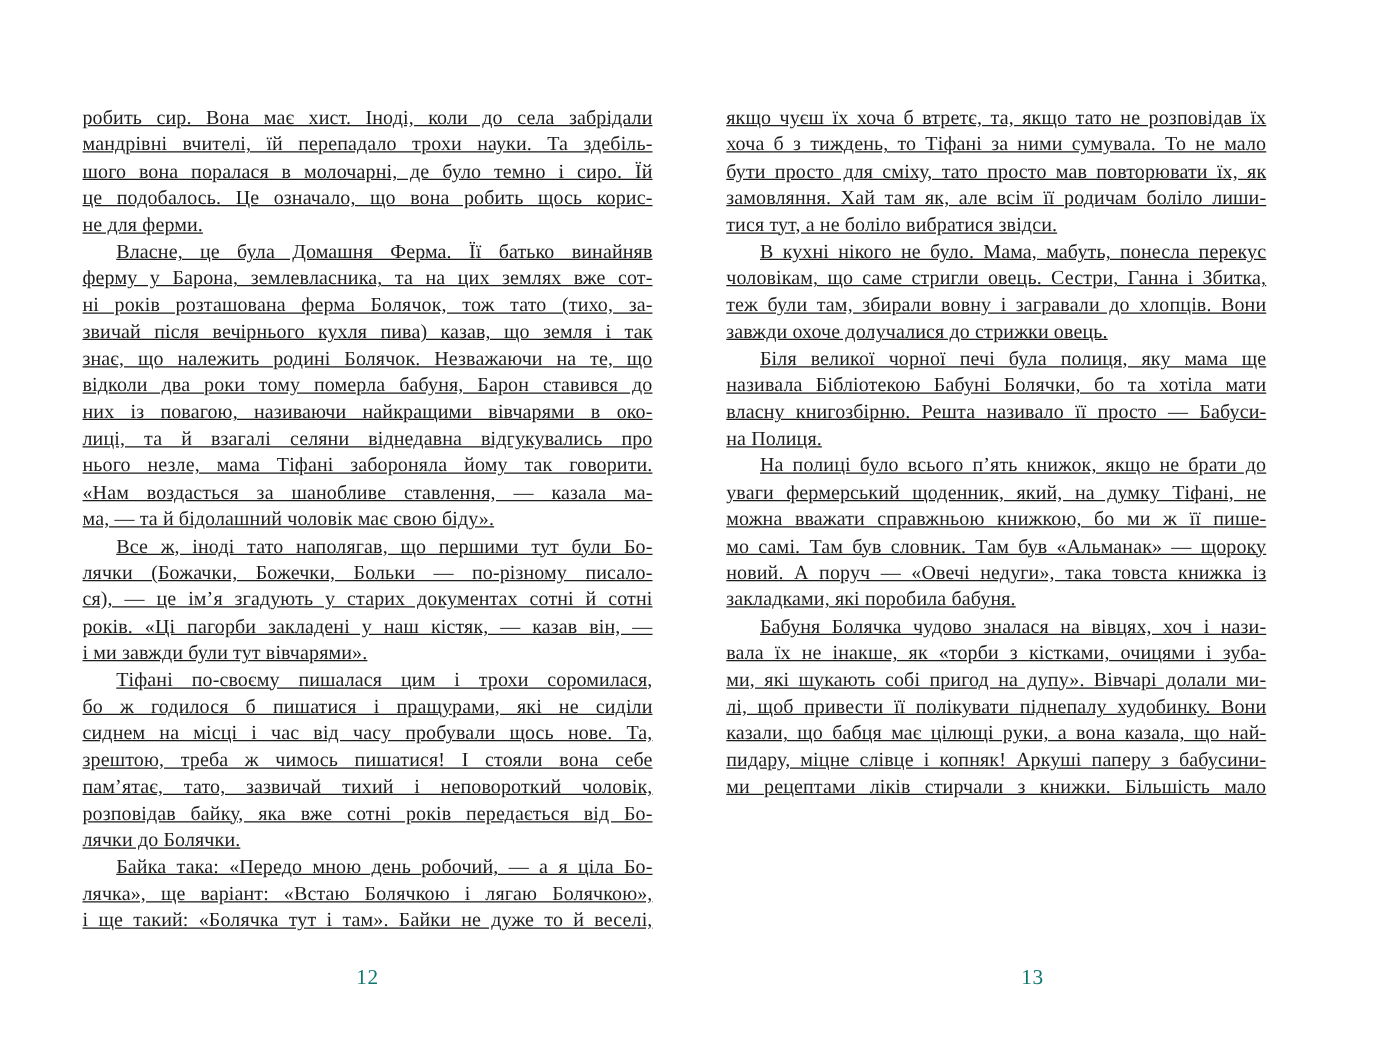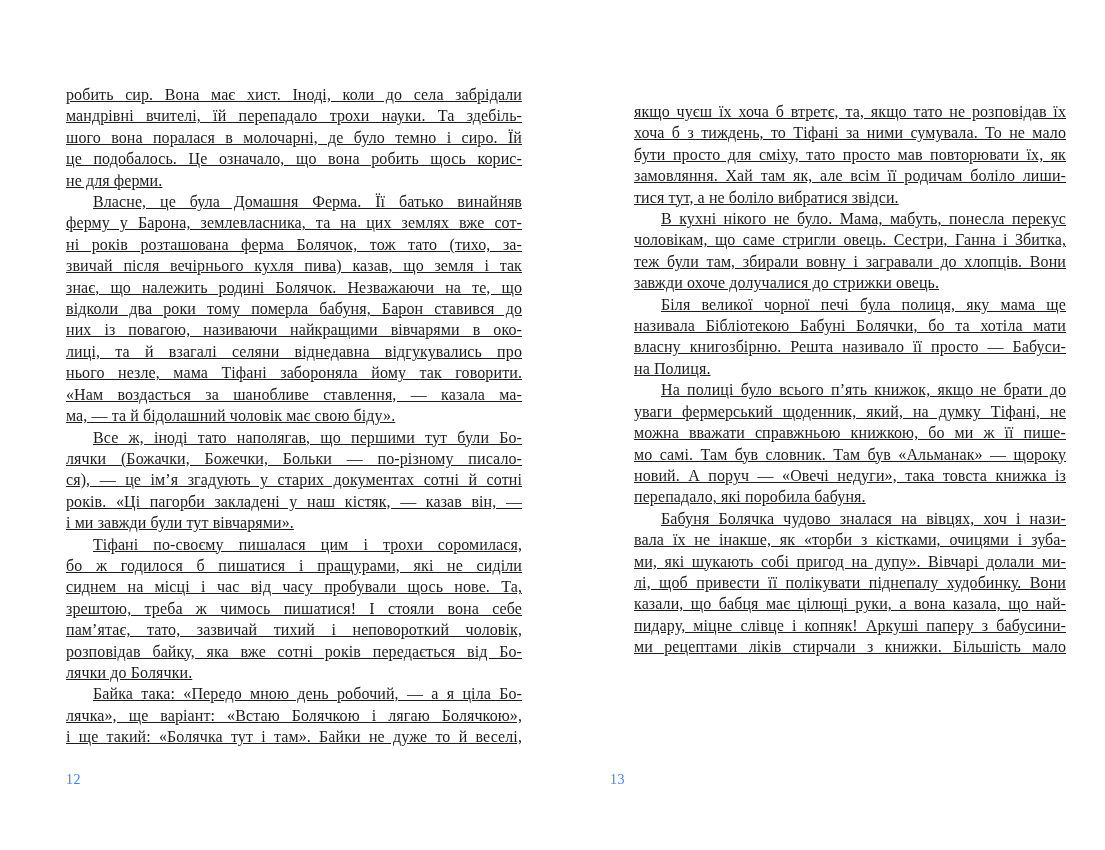--- a/index.html
+++ b/index.html
@@ -18,46 +18,46 @@
   .page-text {
     position: absolute;
     top: 84px;
     text-decoration: underline;
   }
   .page-text.left {
     left: 66px;
     width: 456px;
   }
   .page-text.right {
-    left: 634px;
+    left: 581px;
     width: 432px;
-    margin-top: 17px;
   }
   .paragraph {
     margin: 0;
   }
   .line {
     font-size: 16px;
     line-height: 21.4px;
     text-align: justify;
     text-align-last: justify;
     letter-spacing: 0.1px;
   }
   .line.para-end {
     text-align-last: left;
   }
   .line.indent {
     text-indent: 27px;
   }
   .page-number {
     position: absolute;
     top: 772px;
-    font-size: 14px;
+    font-size: 17px;
     letter-spacing: 0.5px;
-    color: #3b82f6;
+    text-align: center;
+    color: #0f766e;
   }
   .page-number.left {
     left: 66px;
     width: 456px;
   }
   .page-number.right {
     left: 610px;
     width: 432px;
   }
 </style>
@@ -127,21 +127,21 @@
         <div class="line">називала Бібліотекою Бабуні Болячки, бо та хотіла мати</div>
         <div class="line">власну книгозбірню. Решта називало її просто — Бабуси-</div>
         <div class="line para-end">на Полиця.</div>
       </div>
       <div class="paragraph">
         <div class="line indent">На полиці було всього п’ять книжок, якщо не брати до</div>
         <div class="line">уваги фермерський щоденник, який, на думку Тіфані, не</div>
         <div class="line">можна вважати справжньою книжкою, бо ми ж її пише-</div>
         <div class="line">мо самі. Там був словник. Там був «Альманак» — щороку</div>
         <div class="line">новий. А поруч — «Овечі недуги», така товста книжка із</div>
-        <div class="line para-end">перепадало, які поробила бабуня.</div>
+        <div class="line para-end">закладками, які поробила бабуня.</div>
       </div>
       <div class="paragraph">
         <div class="line indent">Бабуня Болячка чудово зналася на вівцях, хоч і нази-</div>
         <div class="line">вала їх не інакше, як «торби з кістками, очицями і зуба-</div>
         <div class="line">ми, які шукають собі пригод на дупу». Вівчарі долали ми-</div>
         <div class="line">лі, щоб привести її полікувати піднепалу худобинку. Вони</div>
         <div class="line">казали, що бабця має цілющі руки, а вона казала, що най-</div>
         <div class="line">пидару, міцне слівце і копняк! Аркуші паперу з бабусини-</div>
         <div class="line">ми рецептами ліків стирчали з книжки. Більшість мало</div>
       </div>

